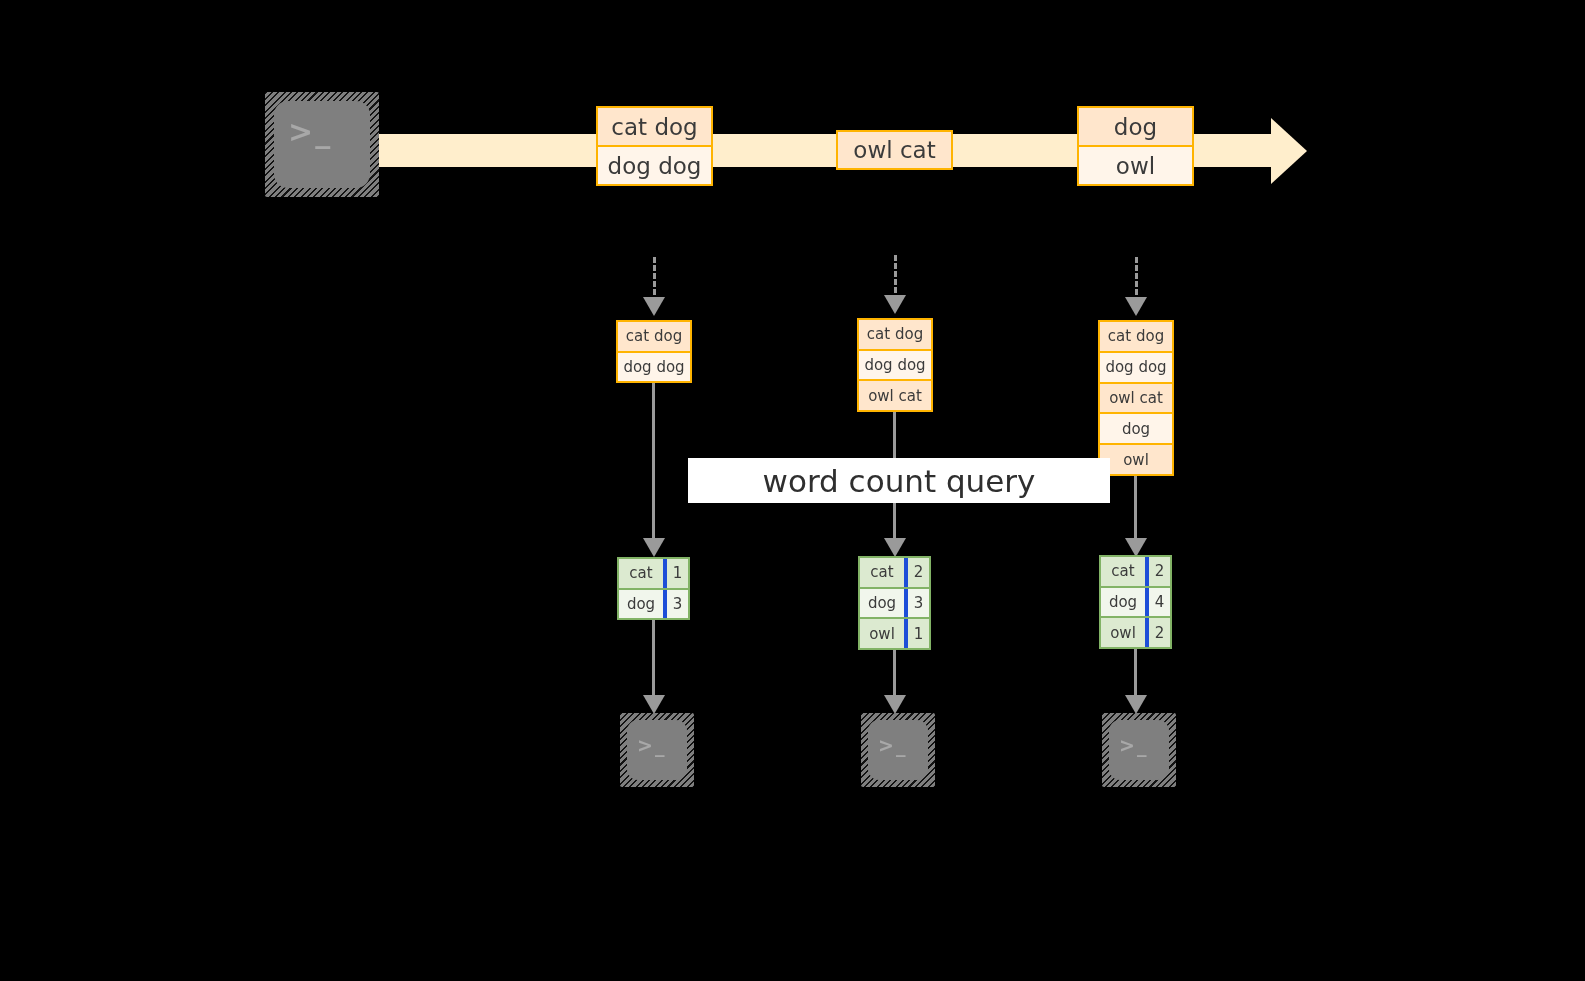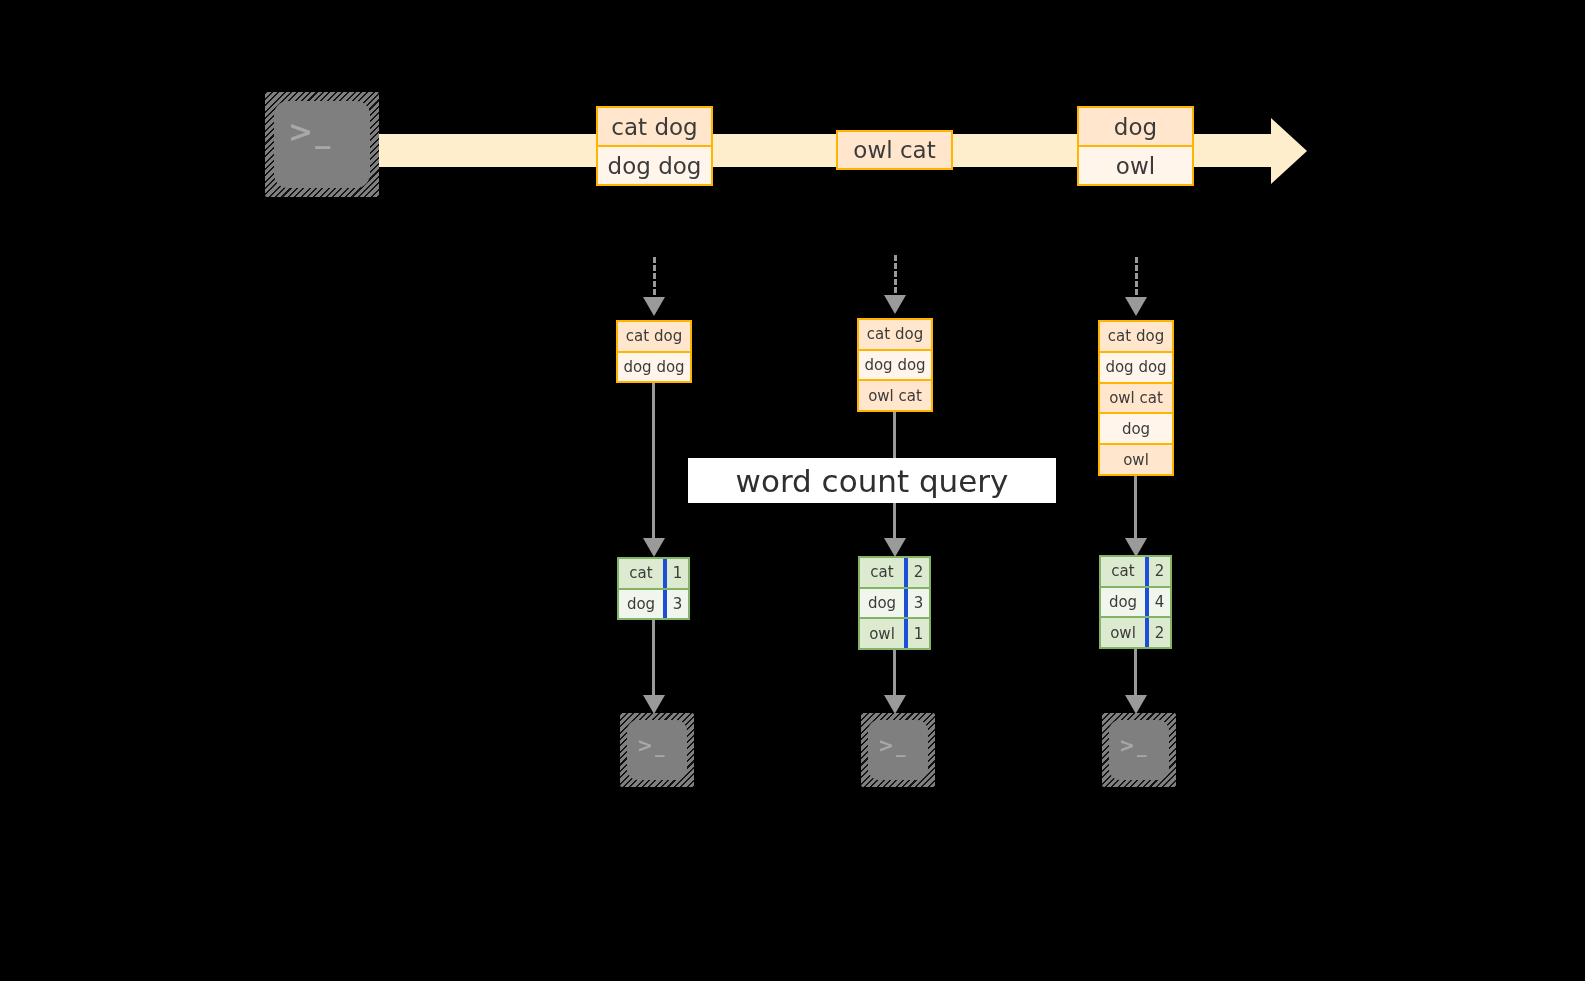--- a/index.html
+++ b/index.html
@@ -204,21 +204,21 @@
 
   <div class="conn" style="left:652px; top:383px; height:155px;"></div>
   <div class="arrowhead" style="left:643px; top:538px;"></div>
 
   <div class="conn" style="left:893px; top:412px; height:126px;"></div>
   <div class="arrowhead" style="left:884px; top:538px;"></div>
 
   <div class="conn" style="left:1134px; top:476px; height:62px;"></div>
   <div class="arrowhead" style="left:1125px; top:538px;"></div>
 
-  <div class="label-band" style="left:688px; top:458px; width:368px; height:45px;">
+  <div class="label-band" style="left:688px; top:458px; width:422px; height:45px;">
     <span>word count query</span>
   </div>
 
   <div class="tbl" style="left:617px; top:557px; width:73px; height:63px;">
     <div class="row">
       <div class="k">cat</div>
       <div class="v">1</div>
     </div>
     <div class="row alt">
       <div class="k">dog</div>

